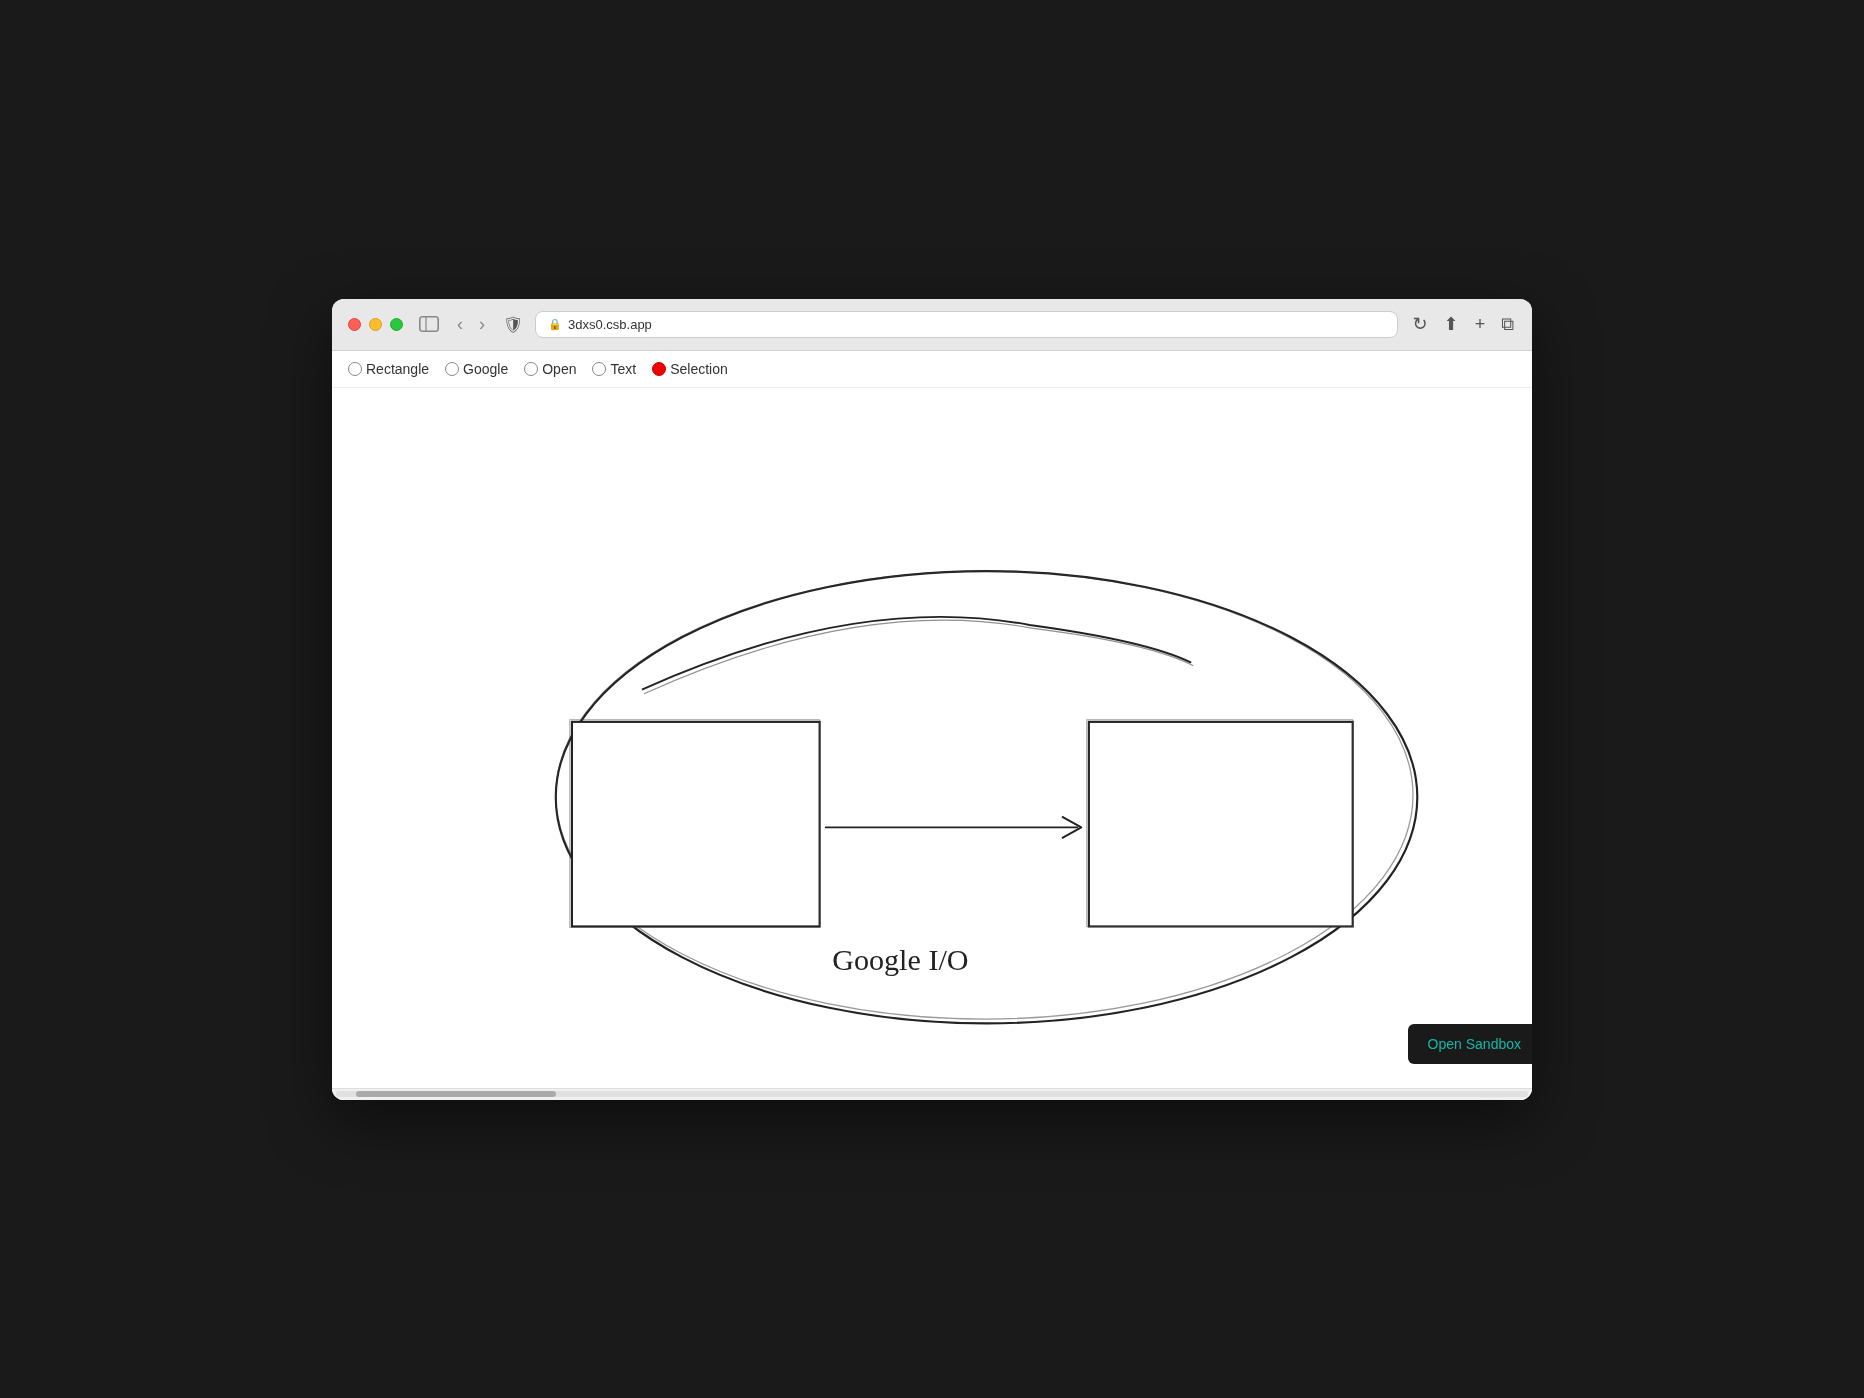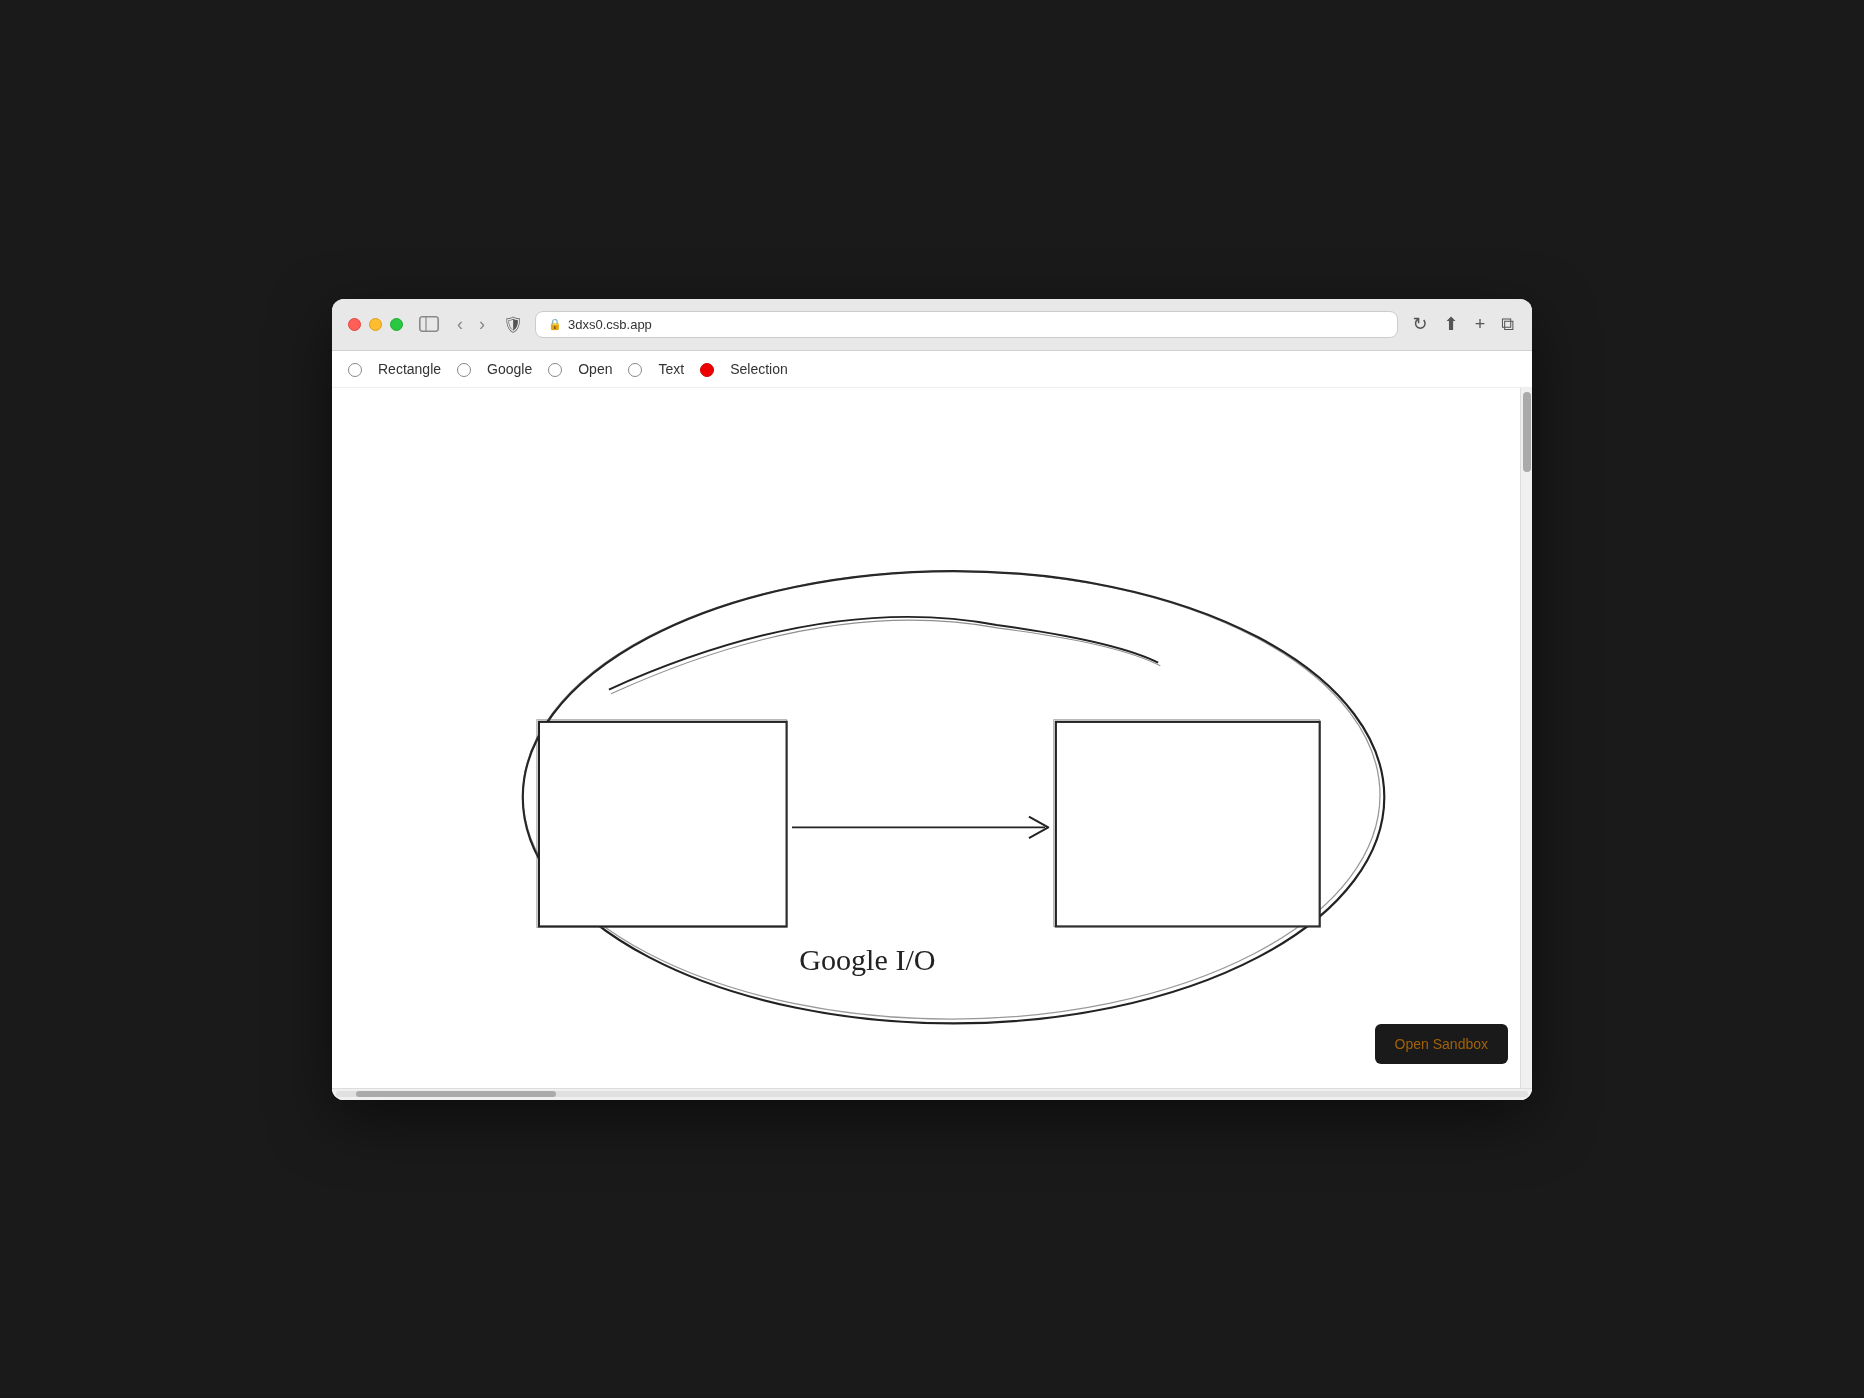--- a/index.html
+++ b/index.html
@@ -120,22 +120,22 @@
       padding: 10px 16px;
       display: flex;
       align-items: center;
       gap: 16px;
       border-bottom: 1px solid #eee;
       background: white;
     }
 
     .tool-option {
       display: flex;
-      align-items: flex-end;
-      gap: 16px;
+      align-items: center;
+      gap: 4px;
       font-size: 14px;
       color: #333;
       cursor: pointer;
     }
 
     .radio-btn {
       width: 14px;
       height: 14px;
       border-radius: 50%;
       border: 1.5px solid #888;
@@ -148,33 +148,34 @@
     }
 
     .canvas-area {
       width: 100%;
       height: 700px;
       background: white;
       position: relative;
       display: flex;
       align-items: flex-end;
       justify-content: center;
+      margin-left: 33px;
     }
 
     .canvas-svg {
       width: 100%;
       height: 100%;
     }
 
     .open-sandbox-btn {
       position: absolute;
       bottom: 24px;
       right: 24px;
       background: #1a1a1a;
-      color: #a16207;
+      color: #14b8a6;
       border: none;
       border-radius: 6px;
       padding: 12px 20px;
       font-size: 14px;
       cursor: pointer;
       font-weight: 500;
     }
 
     .scrollbar-area {
       height: 12px;

